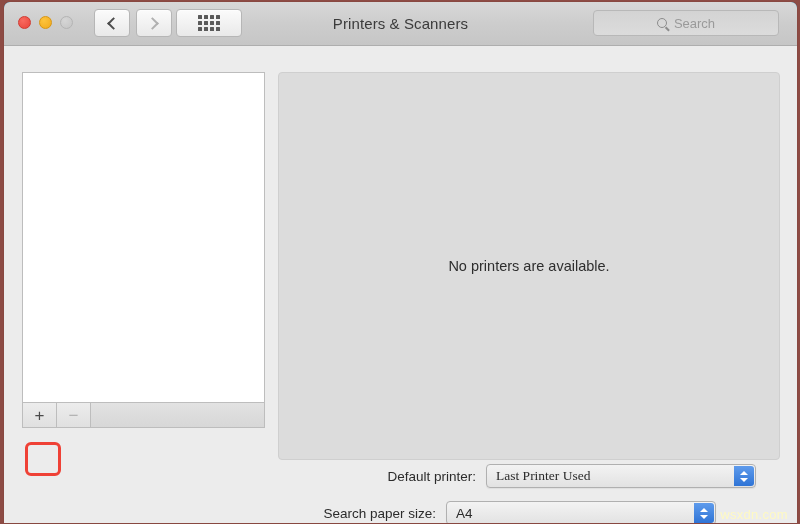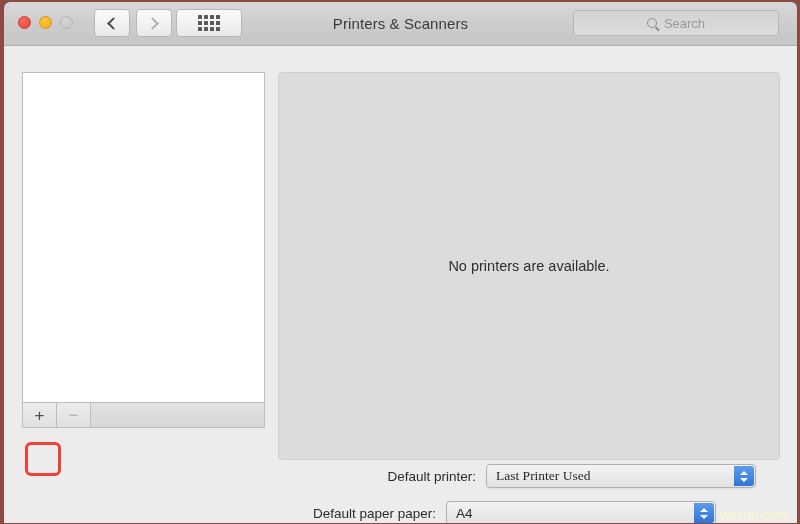--- a/index.html
+++ b/index.html
@@ -54,21 +54,21 @@
   }
   .dotgrid { display: grid; grid-template-columns: repeat(4, 4px); grid-auto-rows: 4px; gap: 2px; }
   .dotgrid i { background: #5a5a5a; border-radius: .5px; display:block; }
 
   #title {
     position: absolute; left: 0; right: 0; top: 13px;
     text-align: center; font-size: 15px; color: #3b3b3b; letter-spacing: .1px;
   }
   #search {
     position: absolute; right: 18px; top: 8px;
-    width: 206px; height: 26px; border-radius: 4px;
+    width: 186px; height: 26px; border-radius: 4px;
     background: linear-gradient(to bottom, #d3d3d3, #dcdcdc);
     border: 1px solid #b8b8b8;
     display: flex; align-items: center; justify-content: center; gap: 7px;
   }
   .magnifier { width: 10px; height: 10px; border: 1.6px solid #8c8c8c; border-radius: 50%; position: relative; }
   .magnifier::after { content:""; position:absolute; right:-4px; bottom:-3px; width:5px; height:1.6px; background:#8c8c8c; transform: rotate(45deg); }
   #search-placeholder { font-size: 13px; color: #9a9a9a; }
 
   
   #body { position: relative; height: 477px; background: #ececec; }
@@ -216,21 +216,21 @@
       <div class="popup" id="popup-printer">
         <span>Last Printer Used</span>
         <span class="stepper">
           <i class="up"></i>
             <i class="down"></i>
         </span>
       </div>
     </div>
 
     <div class="row" id="row-paper">
-      <div class="row-label">Default paper paper:</div>
+      <div class="row-label">Search paper size:</div>
       <div class="popup" id="popup-paper">
         <span>A4</span>
         <span class="stepper">
           <i class="up"></i>
             <i class="down"></i>
         </span>
       </div>
     </div>
 
   </div>

